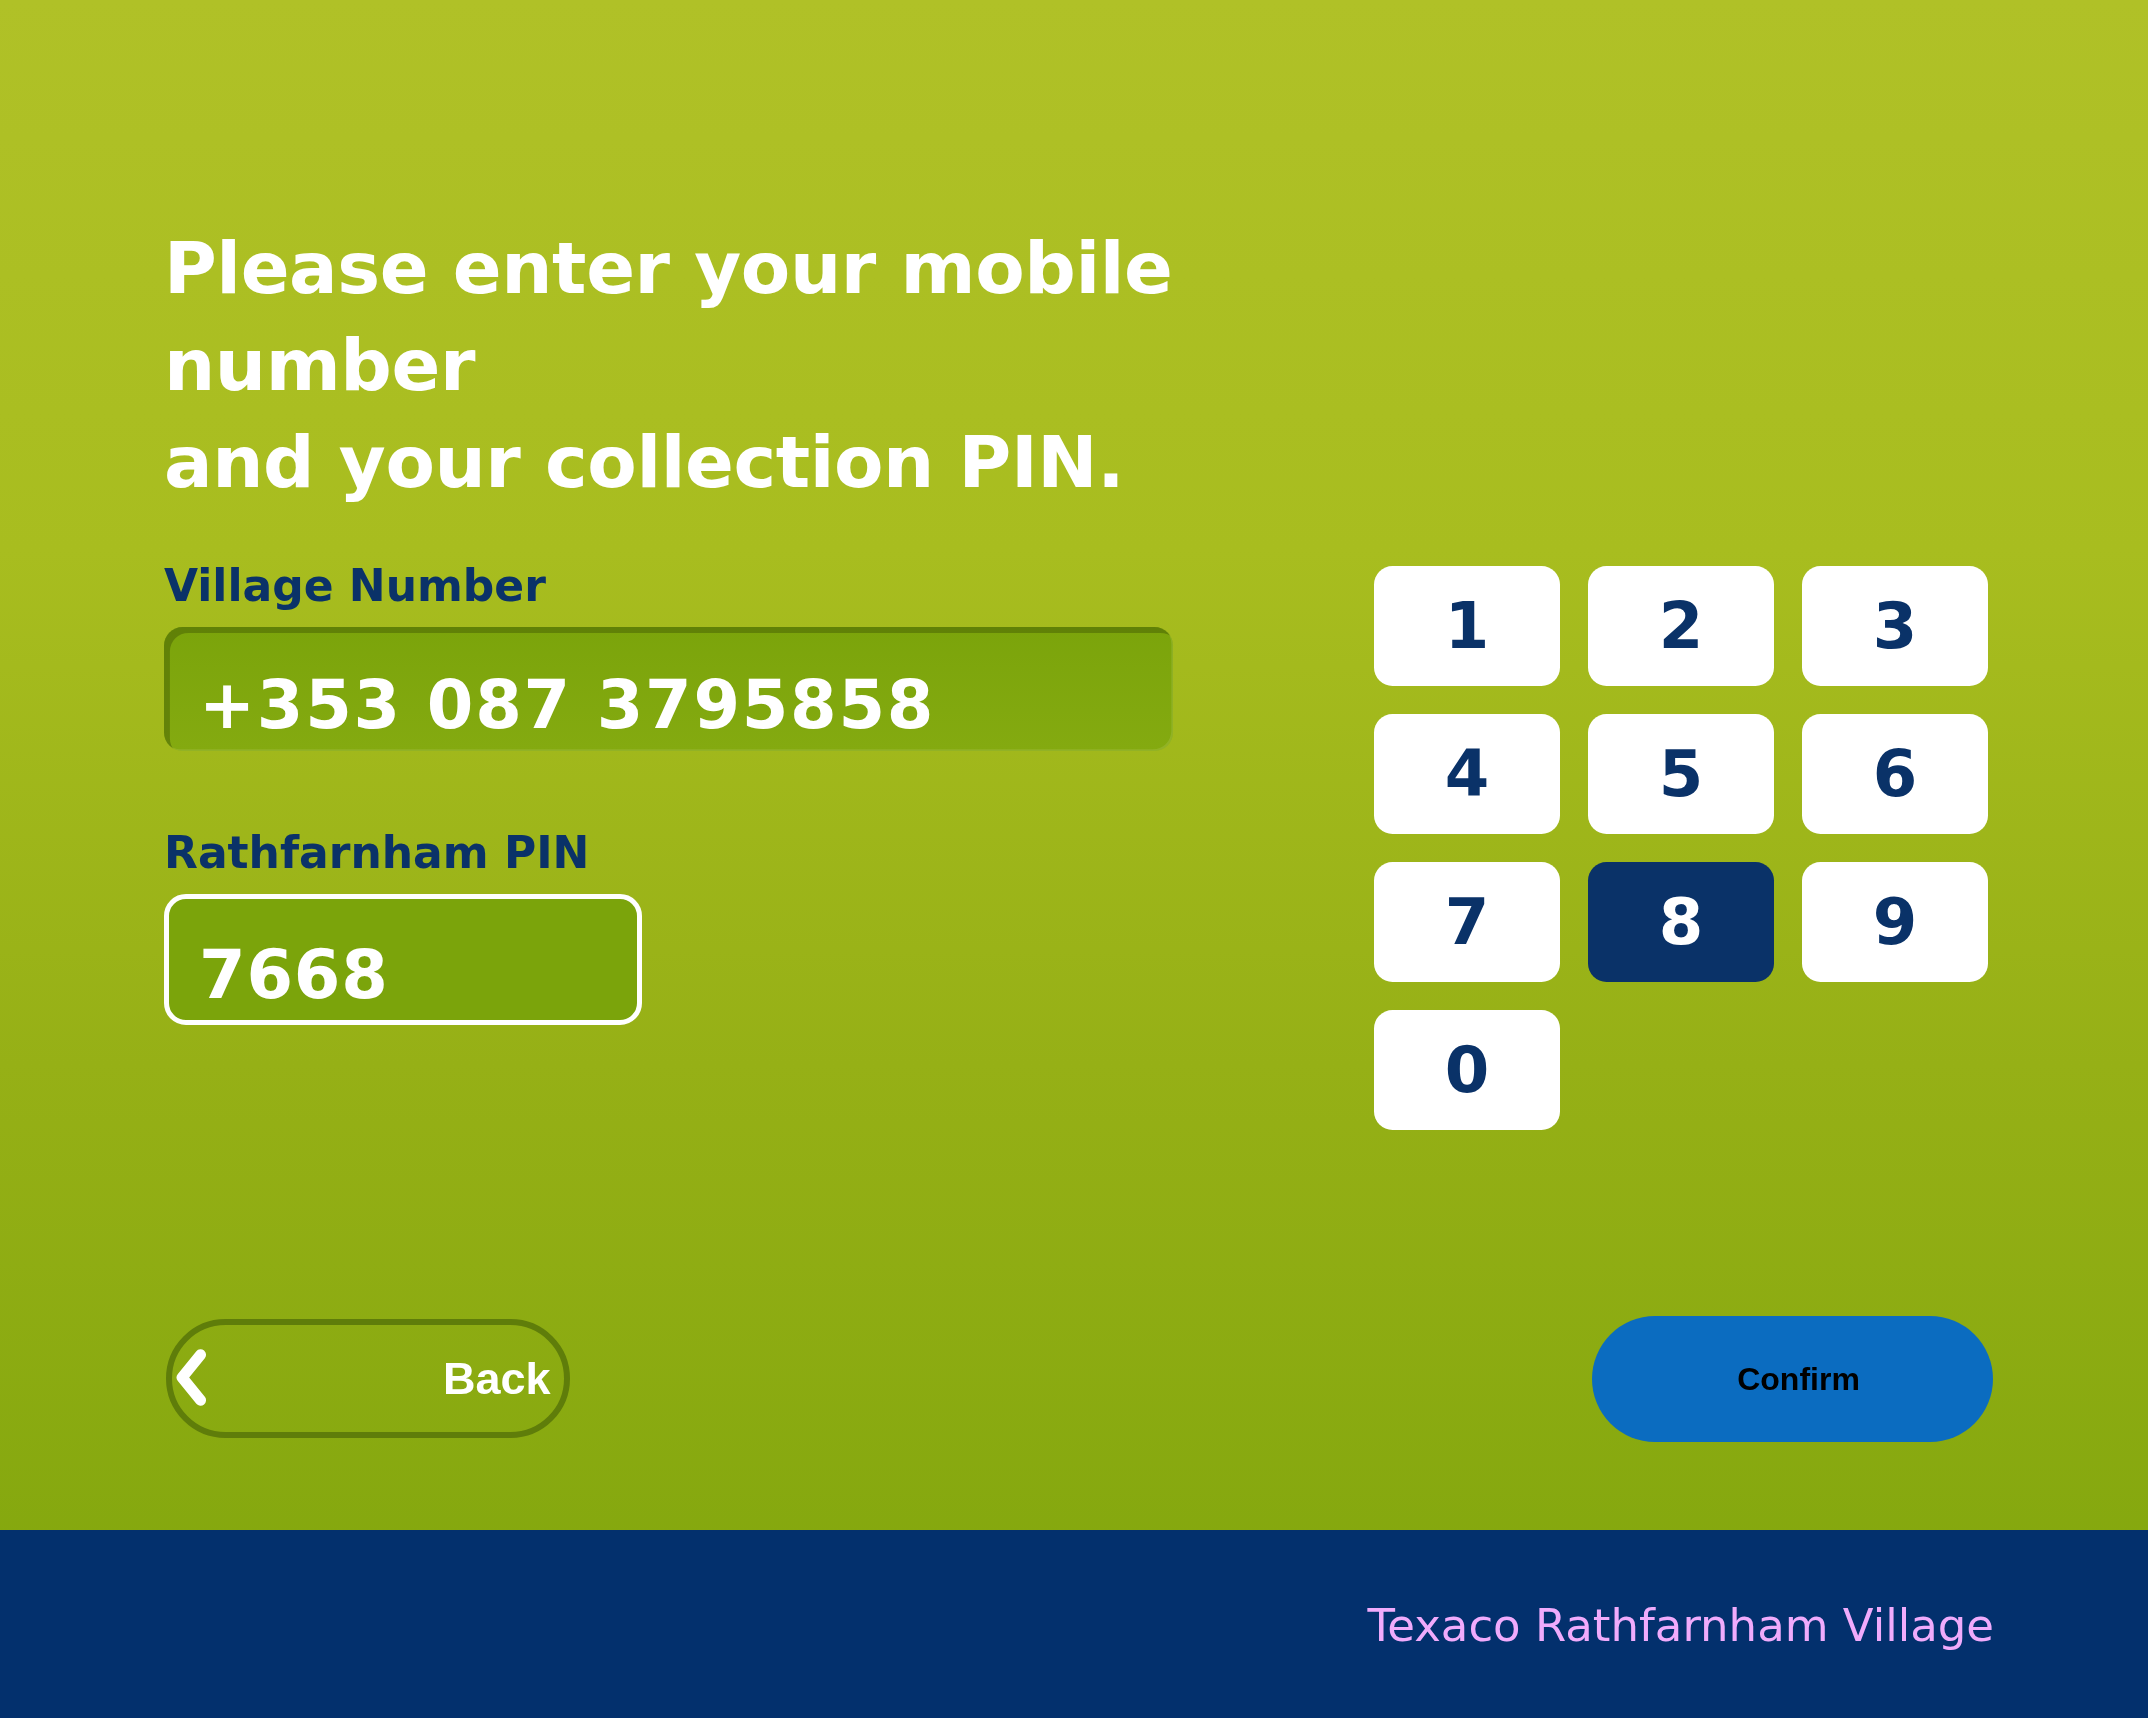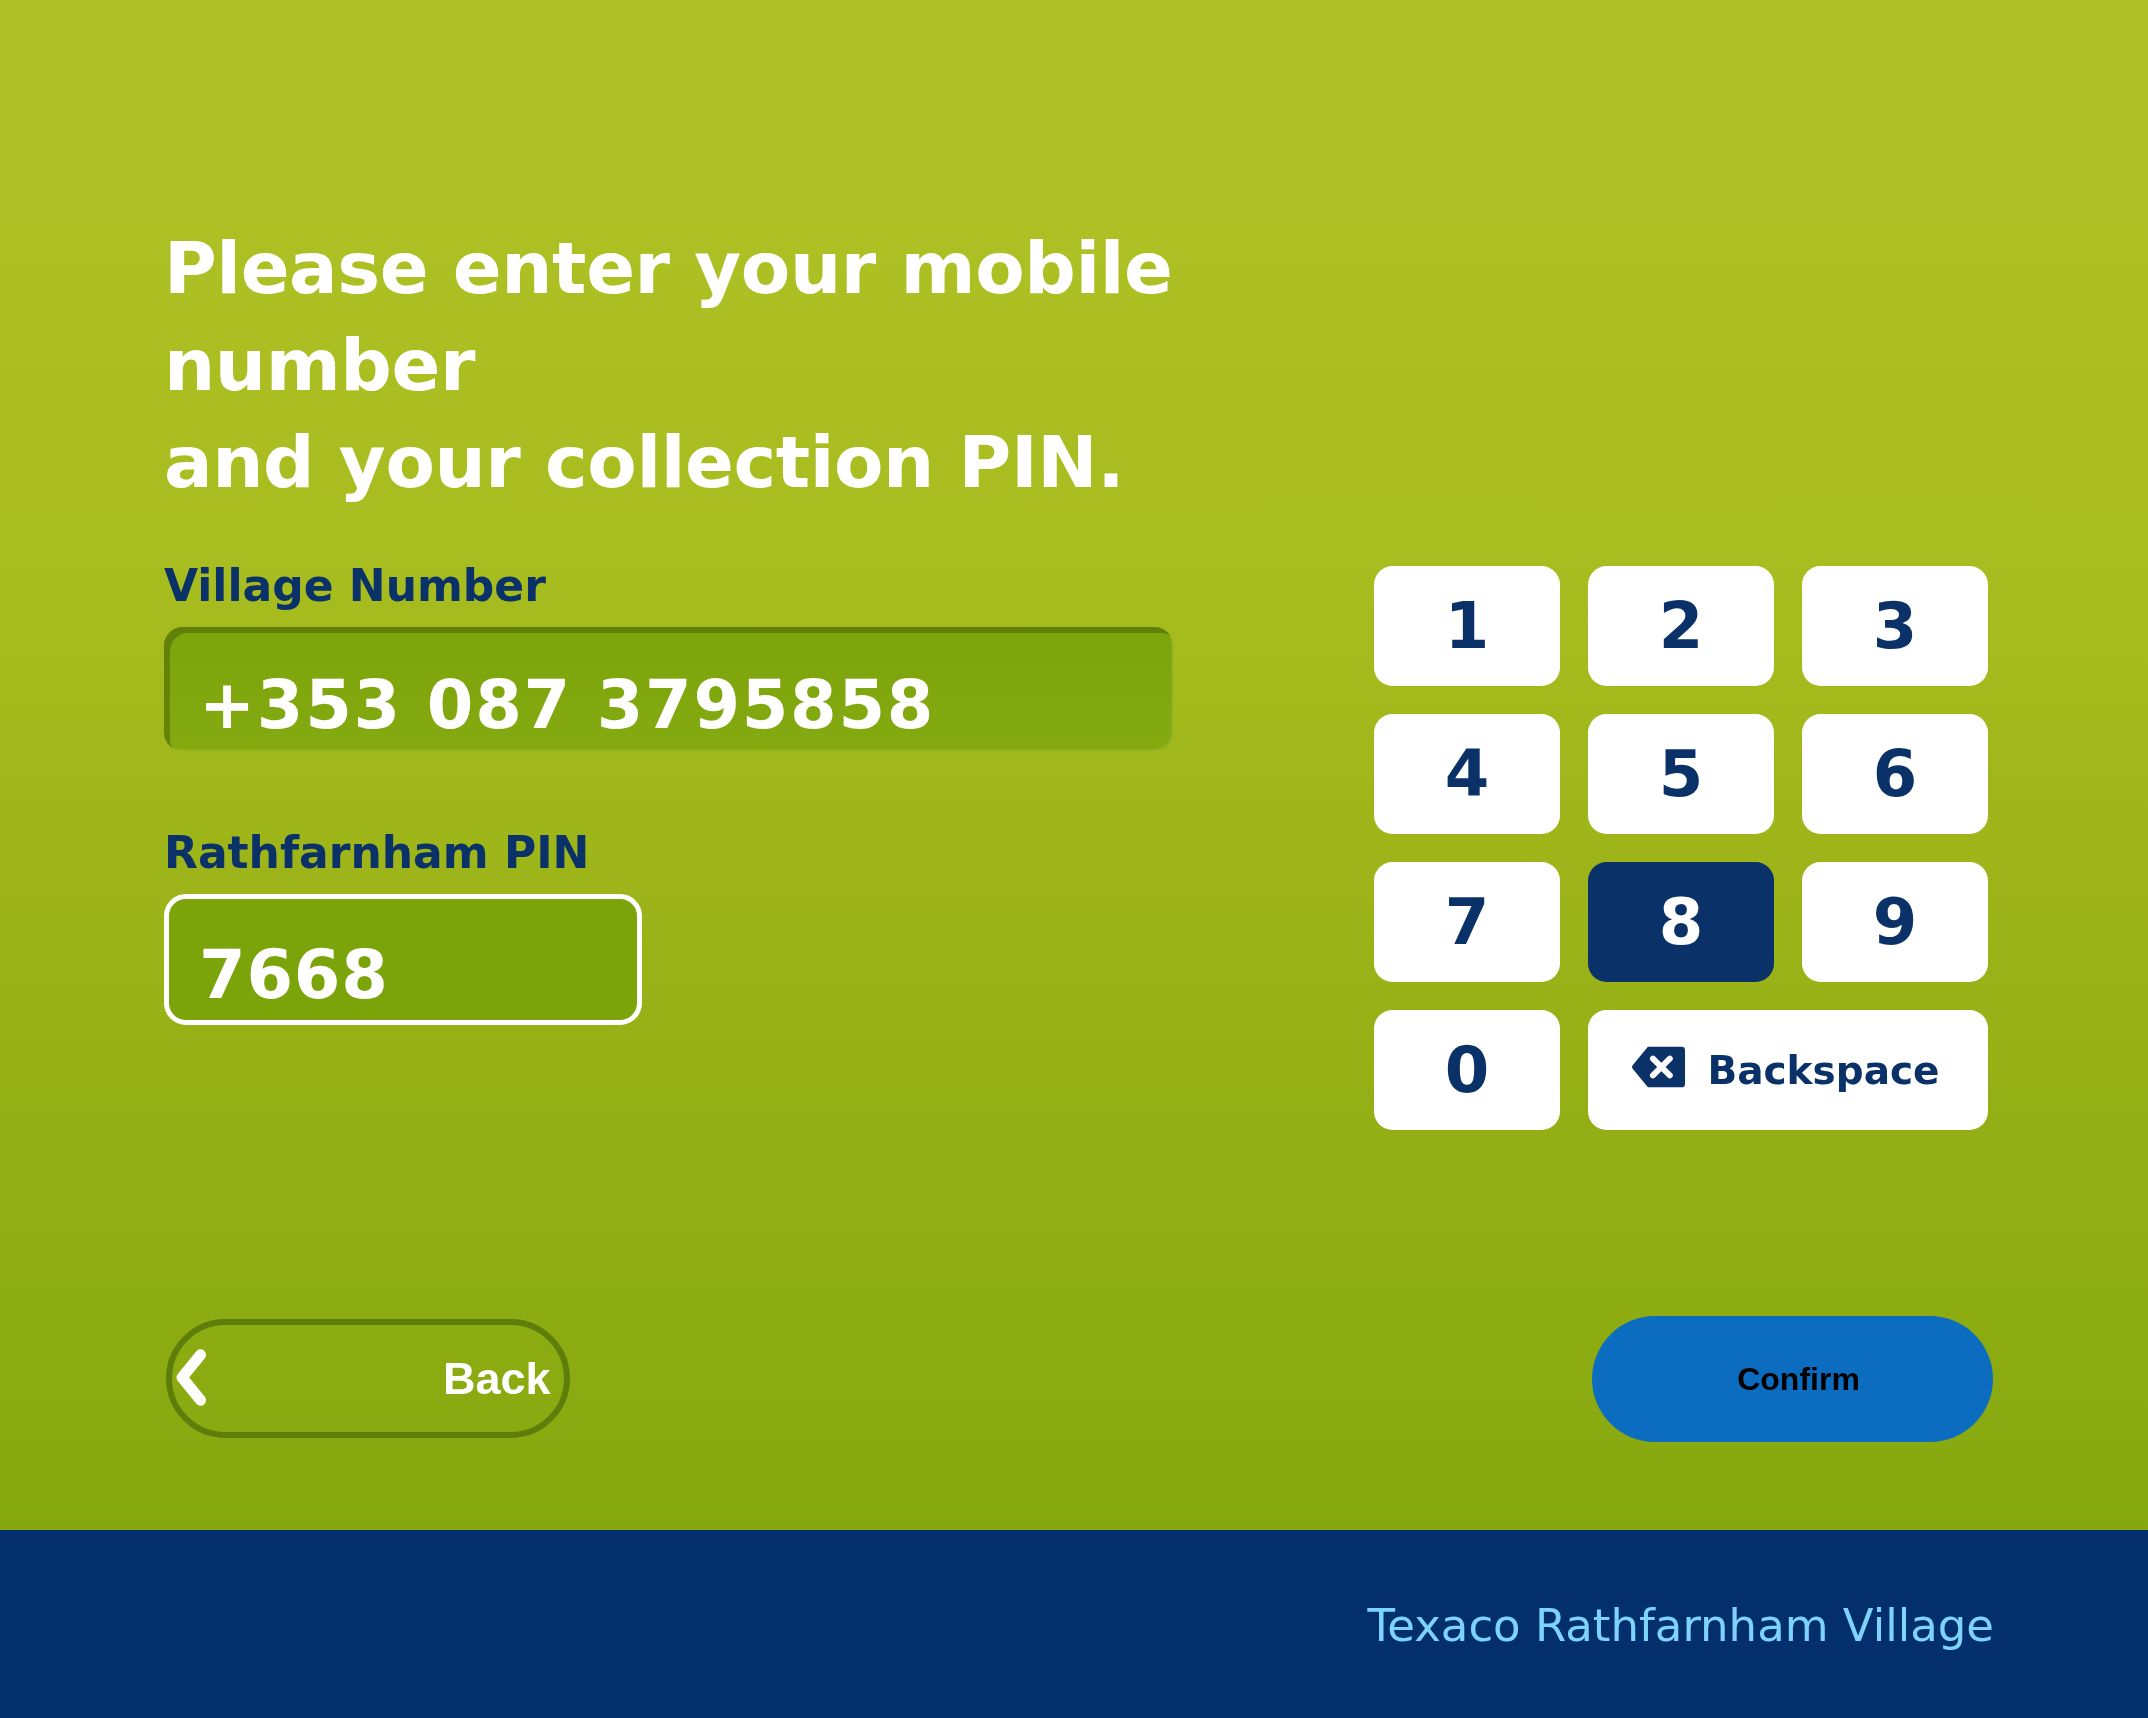--- a/index.html
+++ b/index.html
@@ -209,21 +209,21 @@
     font-size: 17px;
     position: relative;
     top: -32px;
     margin-left: 1.7px;
   }
   #store-name {
     position: absolute;
     right: 154px;
     top: 50%;
     transform: translateY(-50%);
-    color: #7dd3fc;
+    color: #f0abfc;
     font-family: "DejaVu Sans", sans-serif;
     font-weight: normal;
     font-size: 45px;
     line-height: 1;
     white-space: nowrap;
   }
 </style>
 </head>
 <body>
 
@@ -270,29 +270,20 @@
       </div>
     <div class="key active">
         <span>8</span>
       </div>
     <div class="key">
         <span>9</span>
       </div>
     <div class="key">
         <span>0</span>
       </div>
-    <div class="key key-backspace">
-      <span class="bksp-icon">
-        <svg width="54" height="44" viewBox="0 0 64 52">
-          <path d="M20 2 L60 2 Q64 2 64 6 L64 46 Q64 50 60 50 L20 50 L2 28 Q0 26 2 24 Z" fill="#0a3268"></path>
-          <path d="M26 16 L46 36 M46 16 L26 36" stroke="#ffffff" stroke-width="7" stroke-linecap="round"></path>
-        </svg>
-      </span>
-      <span>Backspace</span>
-    </div>
   </div>
 
   <div id="back-button">
     <span class="chev-icon">
       <svg width="37" height="59" viewBox="0 0 44 70">
         <path d="M34 8 L12 35 L34 62" stroke="#ffffff" stroke-width="13" fill="none" stroke-linecap="round" stroke-linejoin="round"></path>
       </svg>
     </span>
     <span class="back-label">Back</span>
   </div>

